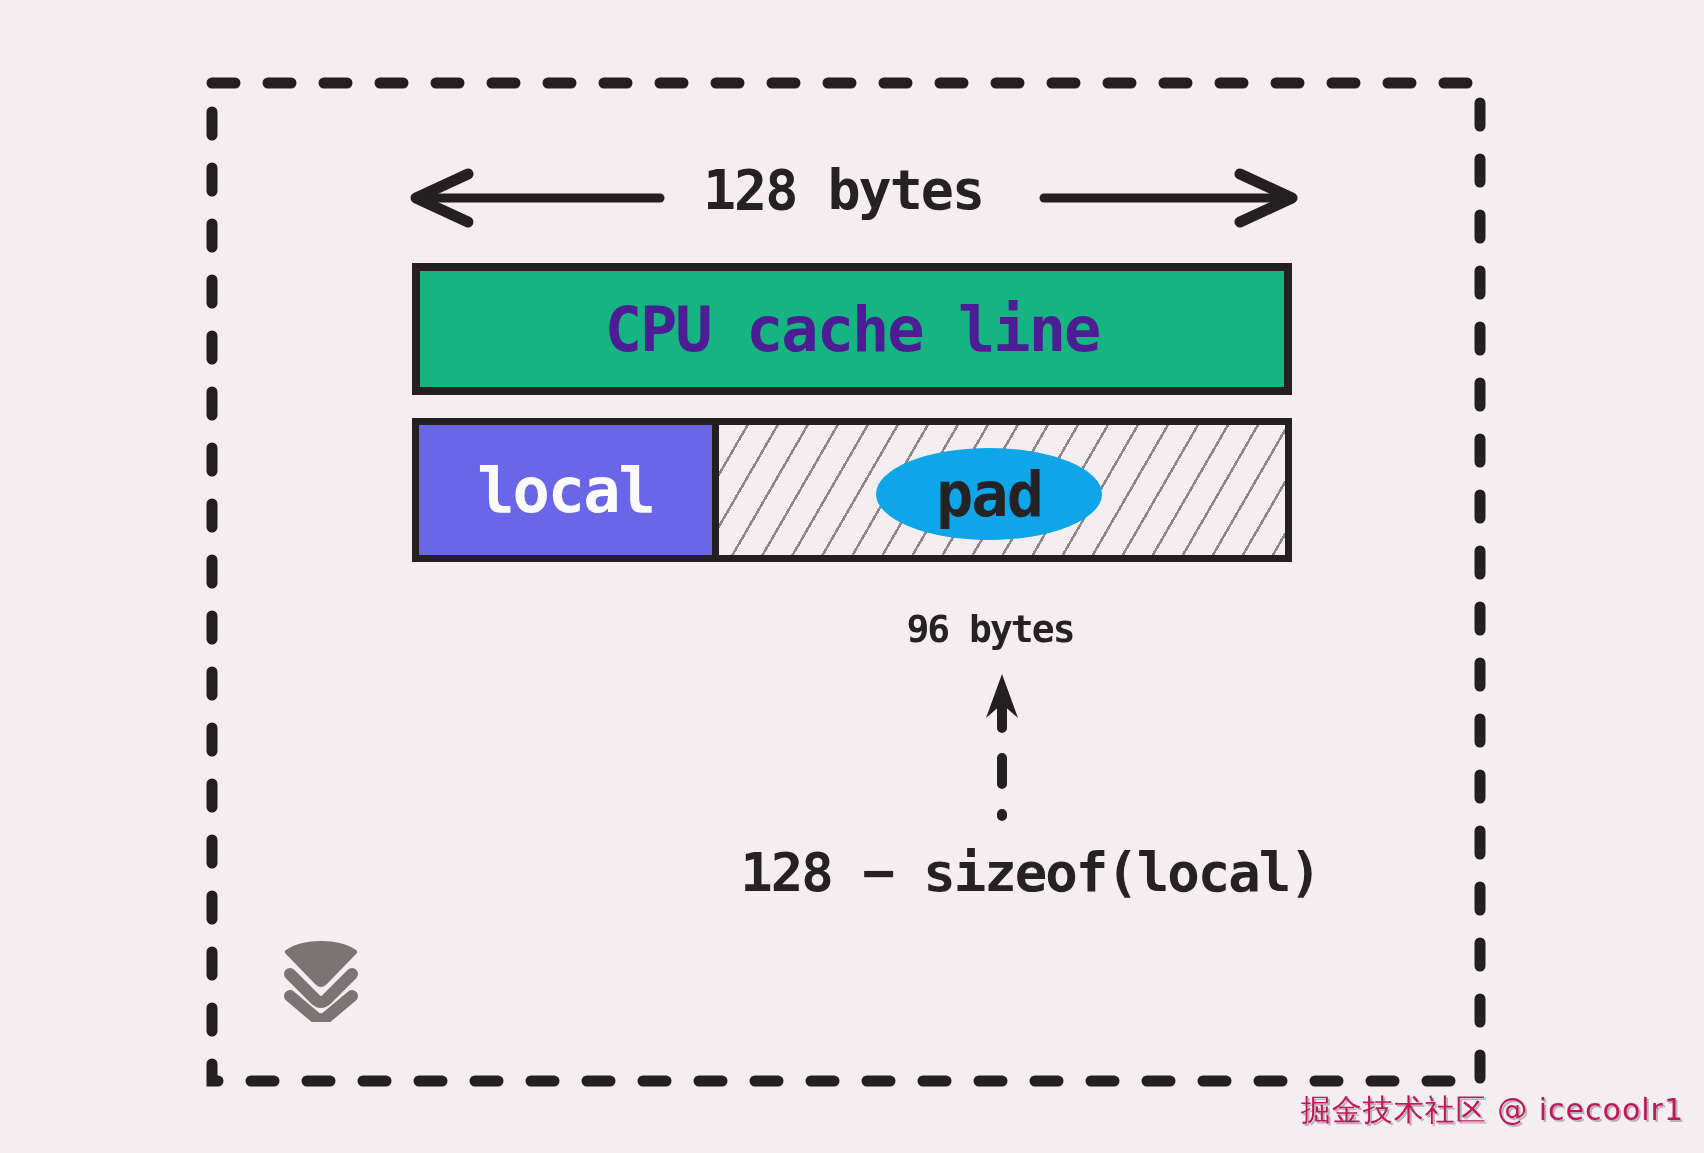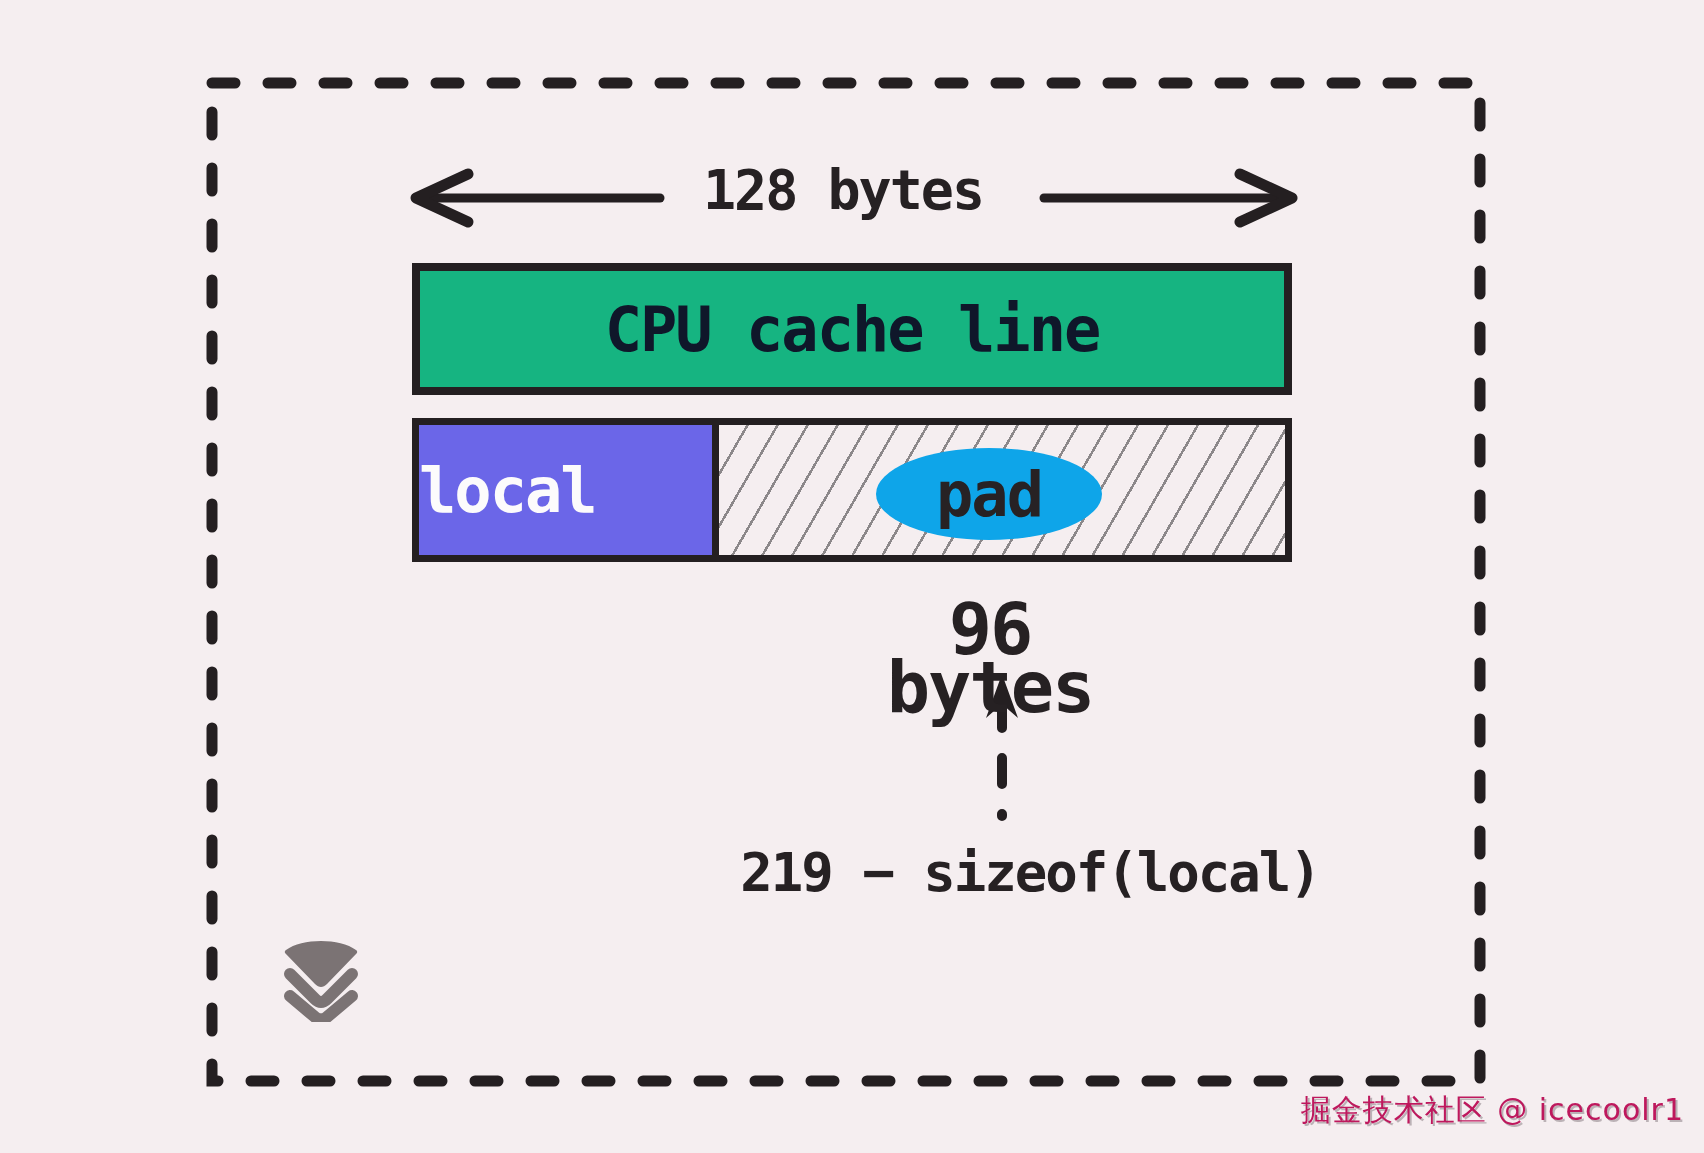--- a/index.html
+++ b/index.html
@@ -9,44 +9,44 @@
     font-family:"DejaVu Sans Mono",monospace;color:#241f21;
   }
   svg.overlay{position:absolute;left:0;top:0;}
   .lbl{position:absolute;text-align:center;font-weight:bold;color:#262123;}
   .lbl-top{left:690px;top:160px;width:306px;font-size:55px;line-height:60px;letter-spacing:-2px;}
   .green-box{
     position:absolute;left:412px;top:263px;width:880px;height:132px;
     box-sizing:border-box;border:8px solid #241f21;background:#16b481;
     display:flex;align-items:center;justify-content:center;
   }
-  .green-box span{font-size:62px;font-weight:bold;color:#0f172a;letter-spacing:-2px;}
+  .green-box span{font-size:62px;font-weight:bold;color:#4c1d95;letter-spacing:-2px;}
   .row2{
     position:absolute;left:412px;top:418px;width:880px;height:144px;
     box-sizing:border-box;border:7px solid #241f21;display:flex;
   }
   .seg-local{
     width:300px;box-sizing:border-box;border-right:7px solid #241f21;
-    background:#6b66e8;display:flex;align-items:center;
+    background:#6b66e8;display:flex;align-items:center;justify-content:center;
   }
   .seg-local span{font-size:62px;font-weight:bold;color:#fcfbfc;letter-spacing:-2px;}
   .seg-pad{
     flex:1;
     background:repeating-linear-gradient(120deg,
       rgba(0,0,0,0) 0px, rgba(0,0,0,0) 23.5px,
       #8c888a 23.5px, #8c888a 26px);
   }
   .pad-ellipse{
     position:absolute;left:876px;top:448px;width:226px;height:92px;
     border-radius:50%;background:#0ea5e9;
     display:flex;align-items:center;justify-content:center;
   }
   .pad-ellipse span{font-size:62px;font-weight:bold;color:#27222 4;color:#272224;letter-spacing:-2px;}
   .lbl-32{left:405px;top:600px;width:270px;font-size:54px;line-height:58px;letter-spacing:-2px;}
-  .lbl-96{left:855px;top:600px;width:270px;font-size:72px;line-height:58px;letter-spacing:-2px;}
+  .lbl-96{left:855px;top:600px;width:270px;font-size:38px;line-height:58px;letter-spacing:-2px;}
   .lbl-formula{left:690px;top:843px;width:680px;font-size:54px;line-height:60px;letter-spacing:-2px;}
   .logo{
     position:absolute;left:280px;top:934px;display:flex;align-items:center;
     font-family:"Liberation Sans",sans-serif;
   }
   .logo .wordmark{
     font-size:38px;font-weight:bold;color:#7b7374;margin-left:10px;margin-top:6px;
     letter-spacing:-0.5px;
   }
   .watermark{
@@ -92,21 +92,21 @@
       <span>local</span>
     </div>
     <div class="seg-pad"></div>
   </div>
   <div class="pad-ellipse">
     <span>pad</span>
   </div>
 
   <div class="lbl lbl-96">96 bytes</div>
 
-  <div class="lbl lbl-formula">219 − sizeof(local)</div>
+  <div class="lbl lbl-formula">128 − sizeof(local)</div>
 
   <div class="logo">
     <svg width="82" height="88" viewBox="0 0 82 88">
       <path d="M6 16 C22 4 60 4 76 16 C77.5 17 77.5 18.5 76.5 19.5 L47 50
                C43 54 39 54 35 50 L5.5 19.5 C4.5 18.5 4.5 17 6 16 Z" fill="#7b7374"></path>
       <path d="M10 40 L35 65 C39 69 43 69 47 65 L72 40" fill="none" stroke="#7b7374" stroke-width="12" stroke-linecap="round"></path>
       <path d="M10 62 L35 83 C39 86.5 43 86.5 47 83 L72 62" fill="none" stroke="#7b7374" stroke-width="12" stroke-linecap="round"></path>
     </svg>
   </div>
 

